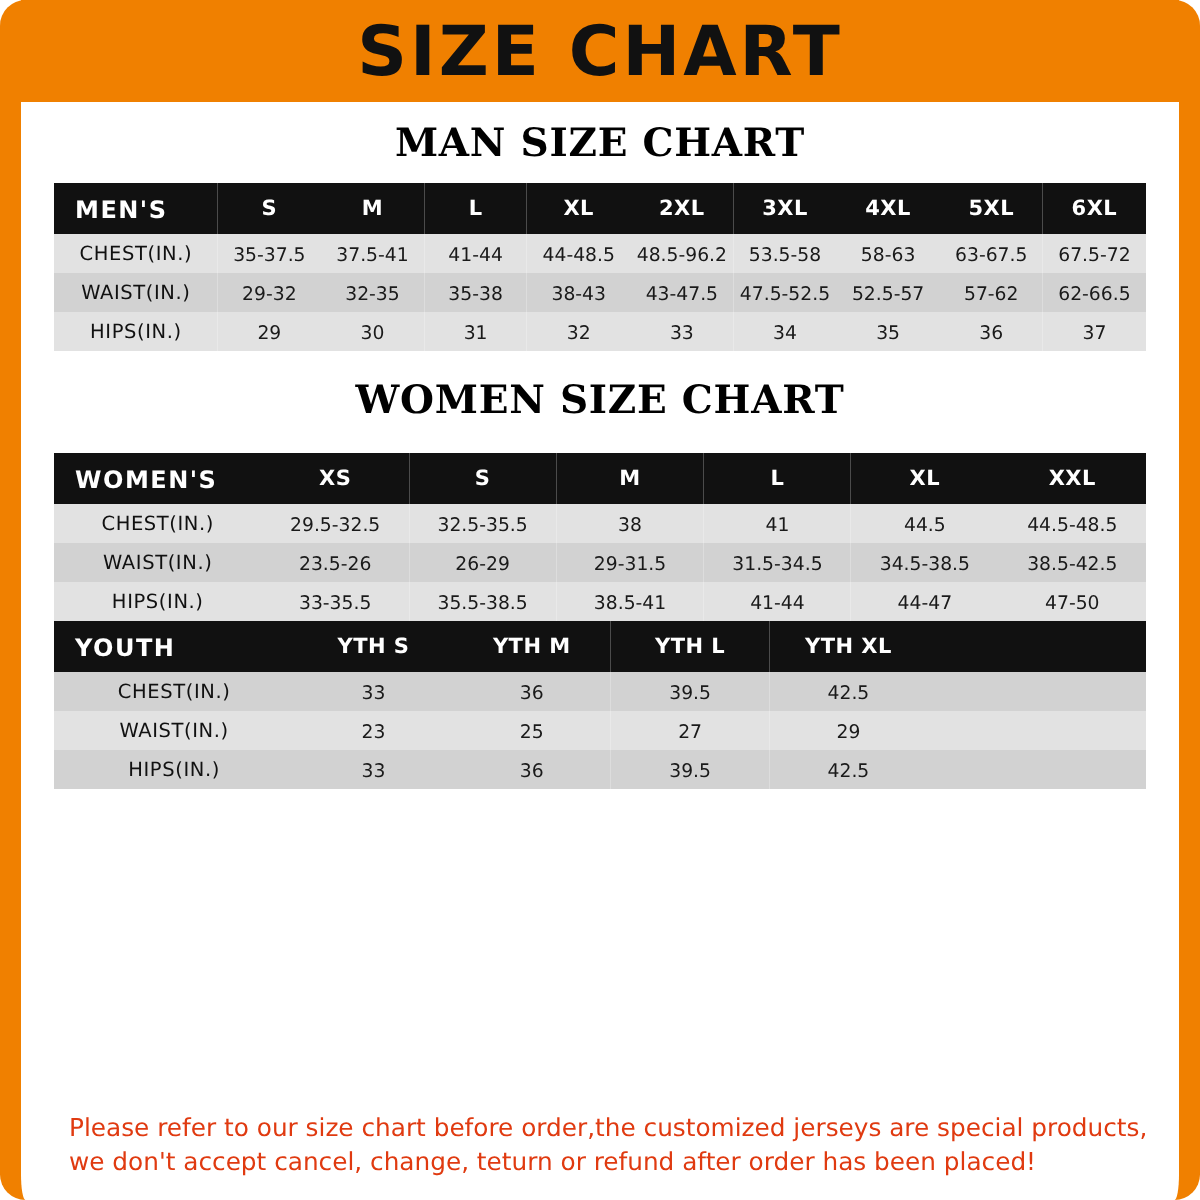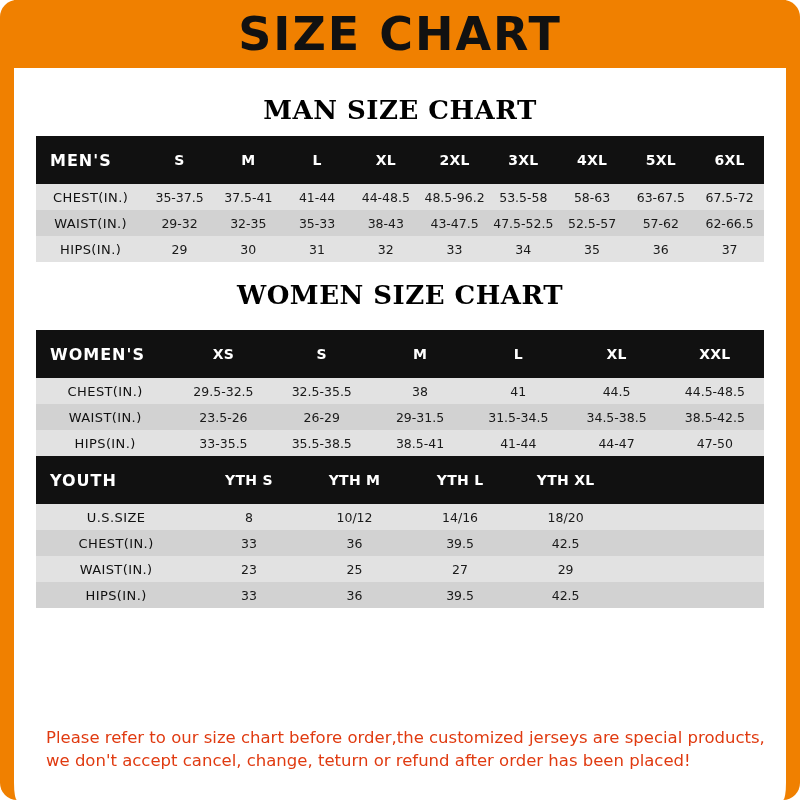--- a/index.html
+++ b/index.html
@@ -36,21 +36,21 @@
   .banner-title {
     font-family: "DejaVu Sans", sans-serif;
     font-weight: bold;
     font-size: 46px;
     letter-spacing: 2px;
     color: #111111;
     line-height: 1;
   }
   .content {
     flex: 1 1 auto;
-    padding: 14px 22px;
+    padding: 0 22px;
     box-sizing: border-box;
     display: flex;
     flex-direction: column;
   }
   .section-title {
     text-align: center;
     font-family: "DejaVu Serif", serif;
     font-weight: bold;
     font-size: 26px;
     color: #000000;
@@ -74,21 +74,21 @@
     padding: 0;
     height: 26px;
     vertical-align: middle;
     white-space: nowrap;
   }
   table.size-table thead th {
     background: #111111;
     color: #ffffff;
     font-weight: bold;
     font-size: 14px;
-    height: 48px;
+    height: 34px;
     letter-spacing: 0.3px;
   }
   table.size-table thead th.rowhead {
     text-align: left;
     padding-left: 14px;
     font-size: 16px;
     letter-spacing: 1px;
   }
   table.size-table tbody tr.light { background: #e2e2e2; }
   table.size-table tbody tr.dark  { background: #d2d2d2; }
@@ -162,21 +162,21 @@
           <td>48.5-96.2</td>
           <td>53.5-58</td>
           <td>58-63</td>
           <td>63-67.5</td>
           <td>67.5-72</td>
         </tr>
         <tr class="dark">
           <td class="rowhead">WAIST(IN.)</td>
           <td>29-32</td>
           <td>32-35</td>
-          <td>35-33</td>
+          <td>35-38</td>
           <td>38-43</td>
           <td>43-47.5</td>
           <td>47.5-52.5</td>
           <td>52.5-57</td>
           <td>57-62</td>
           <td>62-66.5</td>
         </tr>
         <tr class="light">
           <td class="rowhead">HIPS(IN.)</td>
           <td>29</td>
@@ -258,28 +258,20 @@
         <tr>
           <th class="rowhead">YOUTH</th>
           <th>YTH S</th>
           <th>YTH M</th>
           <th>YTH L</th>
           <th>YTH XL</th>
           <th></th>
         </tr>
       </thead>
       <tbody>
-        <tr class="light">
-          <td class="rowhead">U.S.SIZE</td>
-          <td>8</td>
-          <td>10/12</td>
-          <td>14/16</td>
-          <td>18/20</td>
-          <td></td>
-        </tr>
         <tr class="dark">
           <td class="rowhead">CHEST(IN.)</td>
           <td>33</td>
           <td>36</td>
           <td>39.5</td>
           <td>42.5</td>
           <td></td>
         </tr>
         <tr class="light">
           <td class="rowhead">WAIST(IN.)</td>

